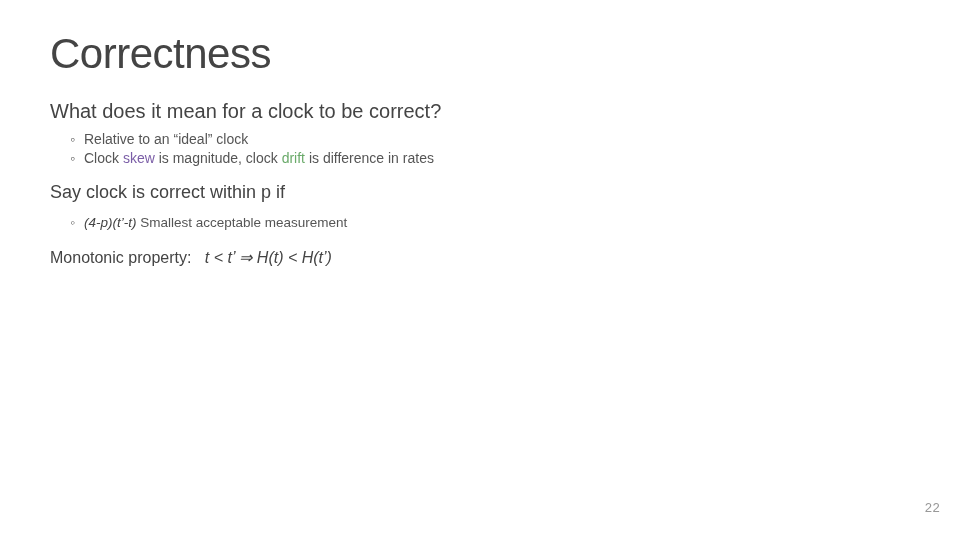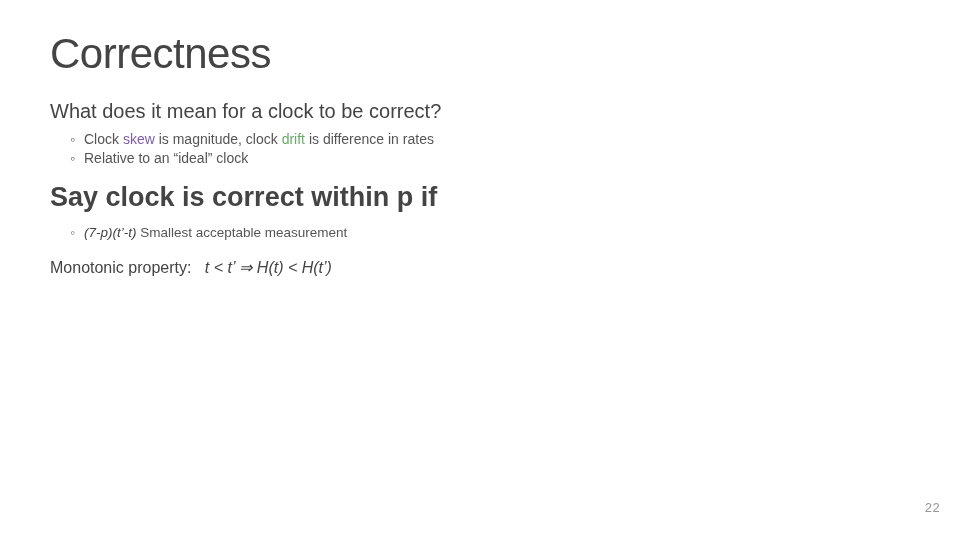--- a/index.html
+++ b/index.html
@@ -64,22 +64,22 @@
 
     .highlight-skew {
       color: #7b5ea7;
     }
 
     .highlight-drift {
       color: #6aaa6a;
     }
 
     .section-heading {
-      font-size: 27px;
-      font-weight: 700;
+      font-size: 18px;
+      font-weight: 400;
       color: #444444;
       margin-bottom: 12px;
     }
 
     .formula-block {
       text-align: center;
       font-size: 22px;
       color: #333333;
       margin: 10px 0 18px 0;
       font-style: italic;
@@ -140,33 +140,33 @@
 <body>
 
 <div class="slide">
 
   <h1 class="slide-title">Correctness</h1>
 
   <p class="question">What does it mean for a clock to be correct?</p>
 
   <ul class="bullet-list">
     <li>
-      <span>Clock </span><span class="highlight-skew">skew</span><span> is magnitude, clock </span><span class="highlight-drift">drift</span><span> is difference in rates</span>
+      <span>Relative to an “ideal” clock</span>
     </li>
     <li>
-      <span>Relative to an “ideal” clock</span>
+      <span>Clock </span><span class="highlight-skew">skew</span><span> is magnitude, clock </span><span class="highlight-drift">drift</span><span> is difference in rates</span>
     </li>
   </ul>
 
   <p class="section-heading">Say clock is correct within p if</p>
 
 
   <ul class="bottom-bullets">
     <li>
-      <span class="label">(7-p)(t’-t)</span><span>  Smallest acceptable measurement</span>
+      <span class="label">(4-p)(t’-t)</span><span>  Smallest acceptable measurement</span>
     </li>
   </ul>
 
   <p class="monotonic">
     <span>Monotonic property:</span>
     <span class="mono-formula">&nbsp; t &lt; t’  ⇒  H(t) &lt; H(t’)</span>
   </p>
 
   <div class="page-number">22</div>
 

